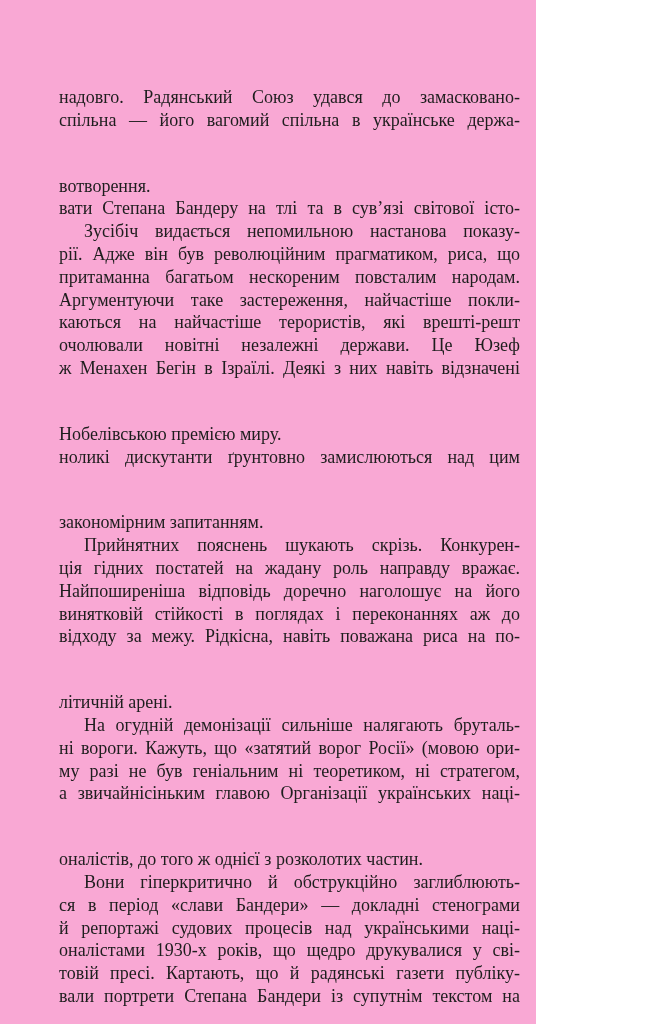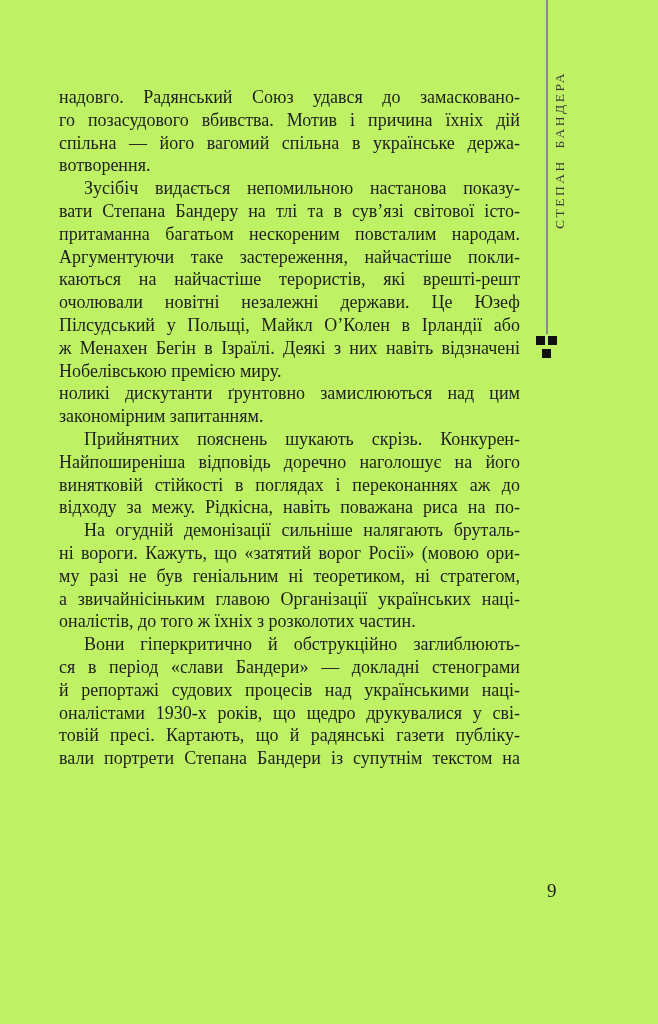--- a/index.html
+++ b/index.html
@@ -5,42 +5,42 @@
   :root {
     --text-color: #1e1e1e;
     --rule-color: #8a8a8a;
     --ornament-color: #101010;
     --title-color: #3a3a3a;
   }
   * { margin: 0; padding: 0; box-sizing: border-box; }
   html, body { background: #ffffff; }
   .page {
     position: relative;
-    width: 658px;
+    width: 536px;
     height: 1024px;
-    background: #bef264;
+    background: #f9a8d4;
     overflow: hidden;
     font-family: "Liberation Serif", "DejaVu Serif", serif;
     color: var(--text-color);
   }
   .text-block {
     position: absolute;
     left: 59px;
     top: 86px;
     width: 461px;
     font-size: 18px;
     line-height: 22.8px;
     color: var(--text-color);
   }
   .line {
     text-align: justify;
     text-align-last: justify;
     white-space: nowrap;
   }
-  .line.para-end { text-align-last: left; }
+  .line.para-end { text-align-last: left; margin-top: 43px; }
   .line.indent { text-indent: 25px; }
   .margin-rule {
     position: absolute;
     left: 546px;
     top: 0;
     width: 2px;
     height: 334px;
     background: var(--rule-color);
   }
   .vertical-title {
@@ -78,43 +78,44 @@
     color: var(--text-color);
   }
 </style>
 </head>
 <body>
 
 <div class="page">
 
   <div class="text-block">
       <div class="line">надовго. Радянський Союз удався до замасковано-</div>
-      <div class="line">го позасудового вбивства. Мотив і причина їхніх дій</div>
       <div class="line">спільна — його вагомий спільна в українське держа-</div>
       <div class="line para-end">вотворення.</div>
+      <div class="line">вати Степана Бандеру на тлі та в сув’язі світової істо-</div>
       <div class="line indent">Зусібіч видається непомильною настанова показу-</div>
-      <div class="line">вати Степана Бандеру на тлі та в сув’язі світової істо-</div>
+      <div class="line">рії. Адже він був революційним прагматиком, риса, що</div>
       <div class="line">притаманна багатьом нескореним повсталим народам.</div>
       <div class="line">Аргументуючи таке застереження, найчастіше покли-</div>
       <div class="line">каються на найчастіше терористів, які врешті-решт</div>
       <div class="line">очолювали новітні незалежні держави. Це Юзеф</div>
-      <div class="line">Пілсудський у Польщі, Майкл О’Колен в Ірландії або</div>
       <div class="line">ж Менахен Бегін в Ізраїлі. Деякі з них навіть відзначені</div>
       <div class="line para-end">Нобелівською премією миру.</div>
       <div class="line">ноликі дискутанти ґрунтовно замислюються над цим</div>
       <div class="line para-end">закономірним запитанням.</div>
       <div class="line indent">Прийнятних пояснень шукають скрізь. Конкурен-</div>
+      <div class="line">ція гідних постатей на жадану роль направду вражає.</div>
       <div class="line">Найпоширеніша відповідь доречно наголошує на його</div>
       <div class="line">винятковій стійкості в поглядах і переконаннях аж до</div>
       <div class="line">відходу за межу. Рідкісна, навіть поважана риса на по-</div>
+      <div class="line para-end">літичній арені.</div>
       <div class="line indent">На огудній демонізації сильніше налягають бруталь-</div>
       <div class="line">ні вороги. Кажуть, що «затятий ворог Росії» (мовою ори-</div>
       <div class="line">му разі не був геніальним ні теоретиком, ні стратегом,</div>
       <div class="line">а звичайнісіньким главою Організації українських наці-</div>
-      <div class="line para-end">оналістів, до того ж їхніх з розколотих частин.</div>
+      <div class="line para-end">оналістів, до того ж однієї з розколотих частин.</div>
       <div class="line indent">Вони гіперкритично й обструкційно заглиблюють-</div>
       <div class="line">ся в період «слави Бандери» — докладні стенограми</div>
       <div class="line">й репортажі судових процесів над українськими наці-</div>
       <div class="line">оналістами 1930-х років, що щедро друкувалися у сві-</div>
       <div class="line">товій пресі. Картають, що й радянські газети публіку-</div>
       <div class="line">вали портрети Степана Бандери із супутнім текстом на</div>
     </div>
 
   <div class="margin-rule"></div>
 

